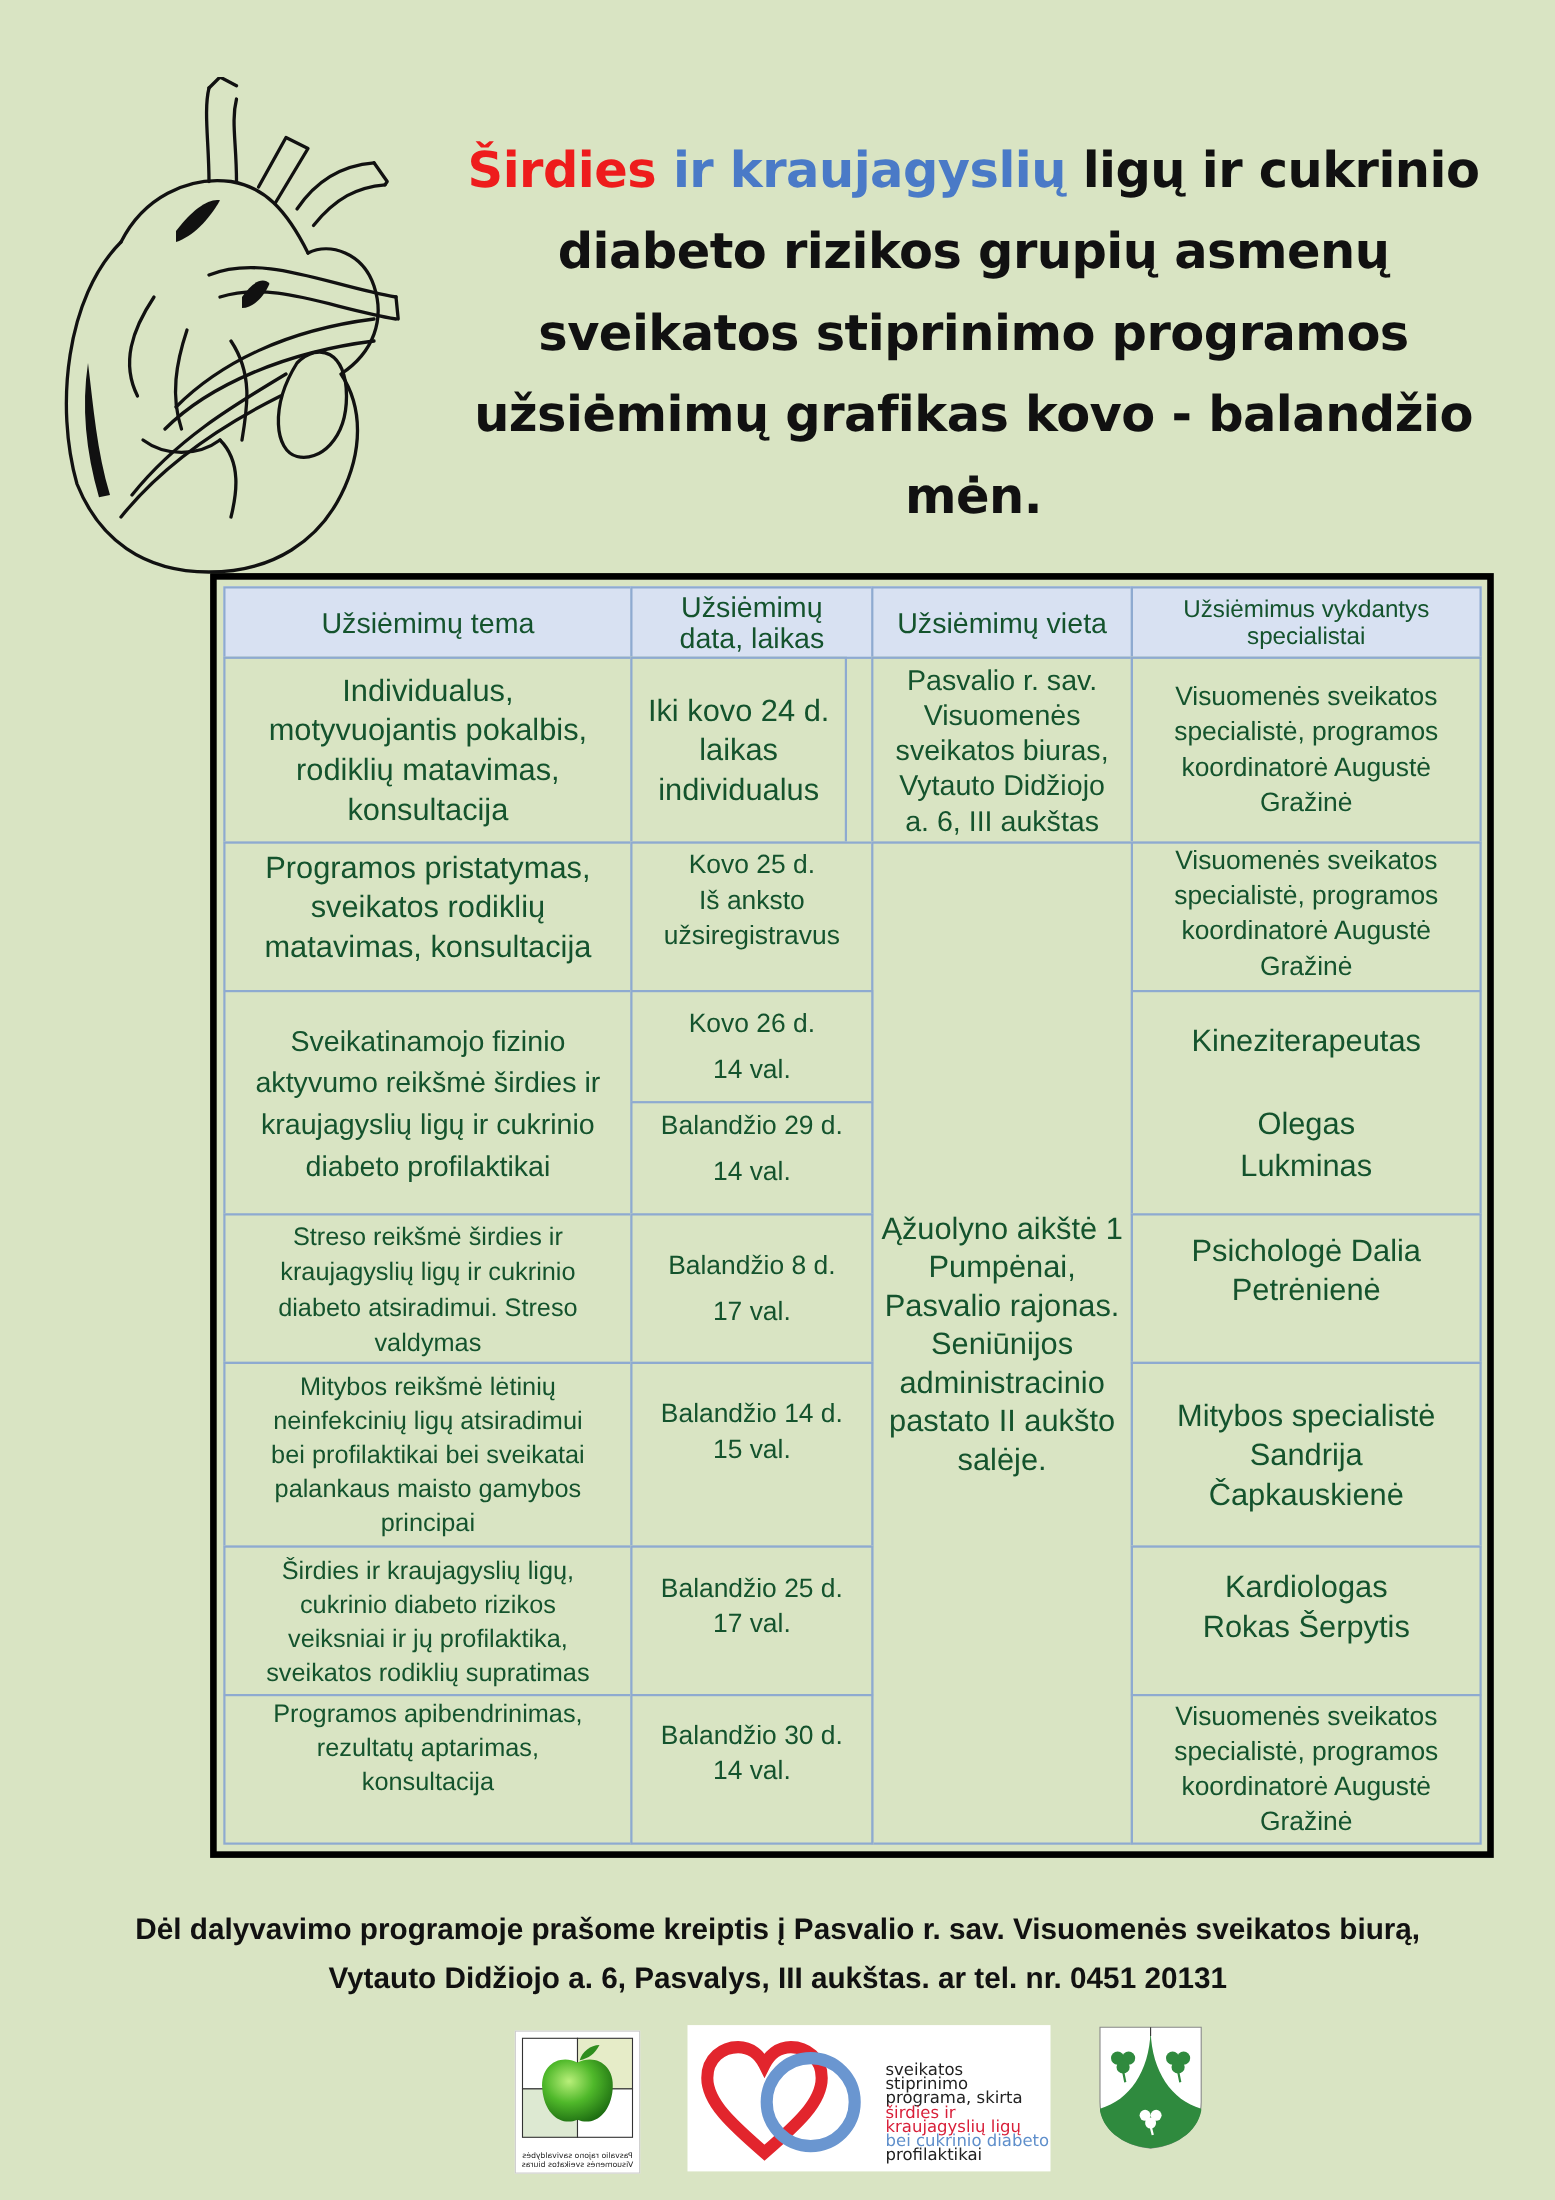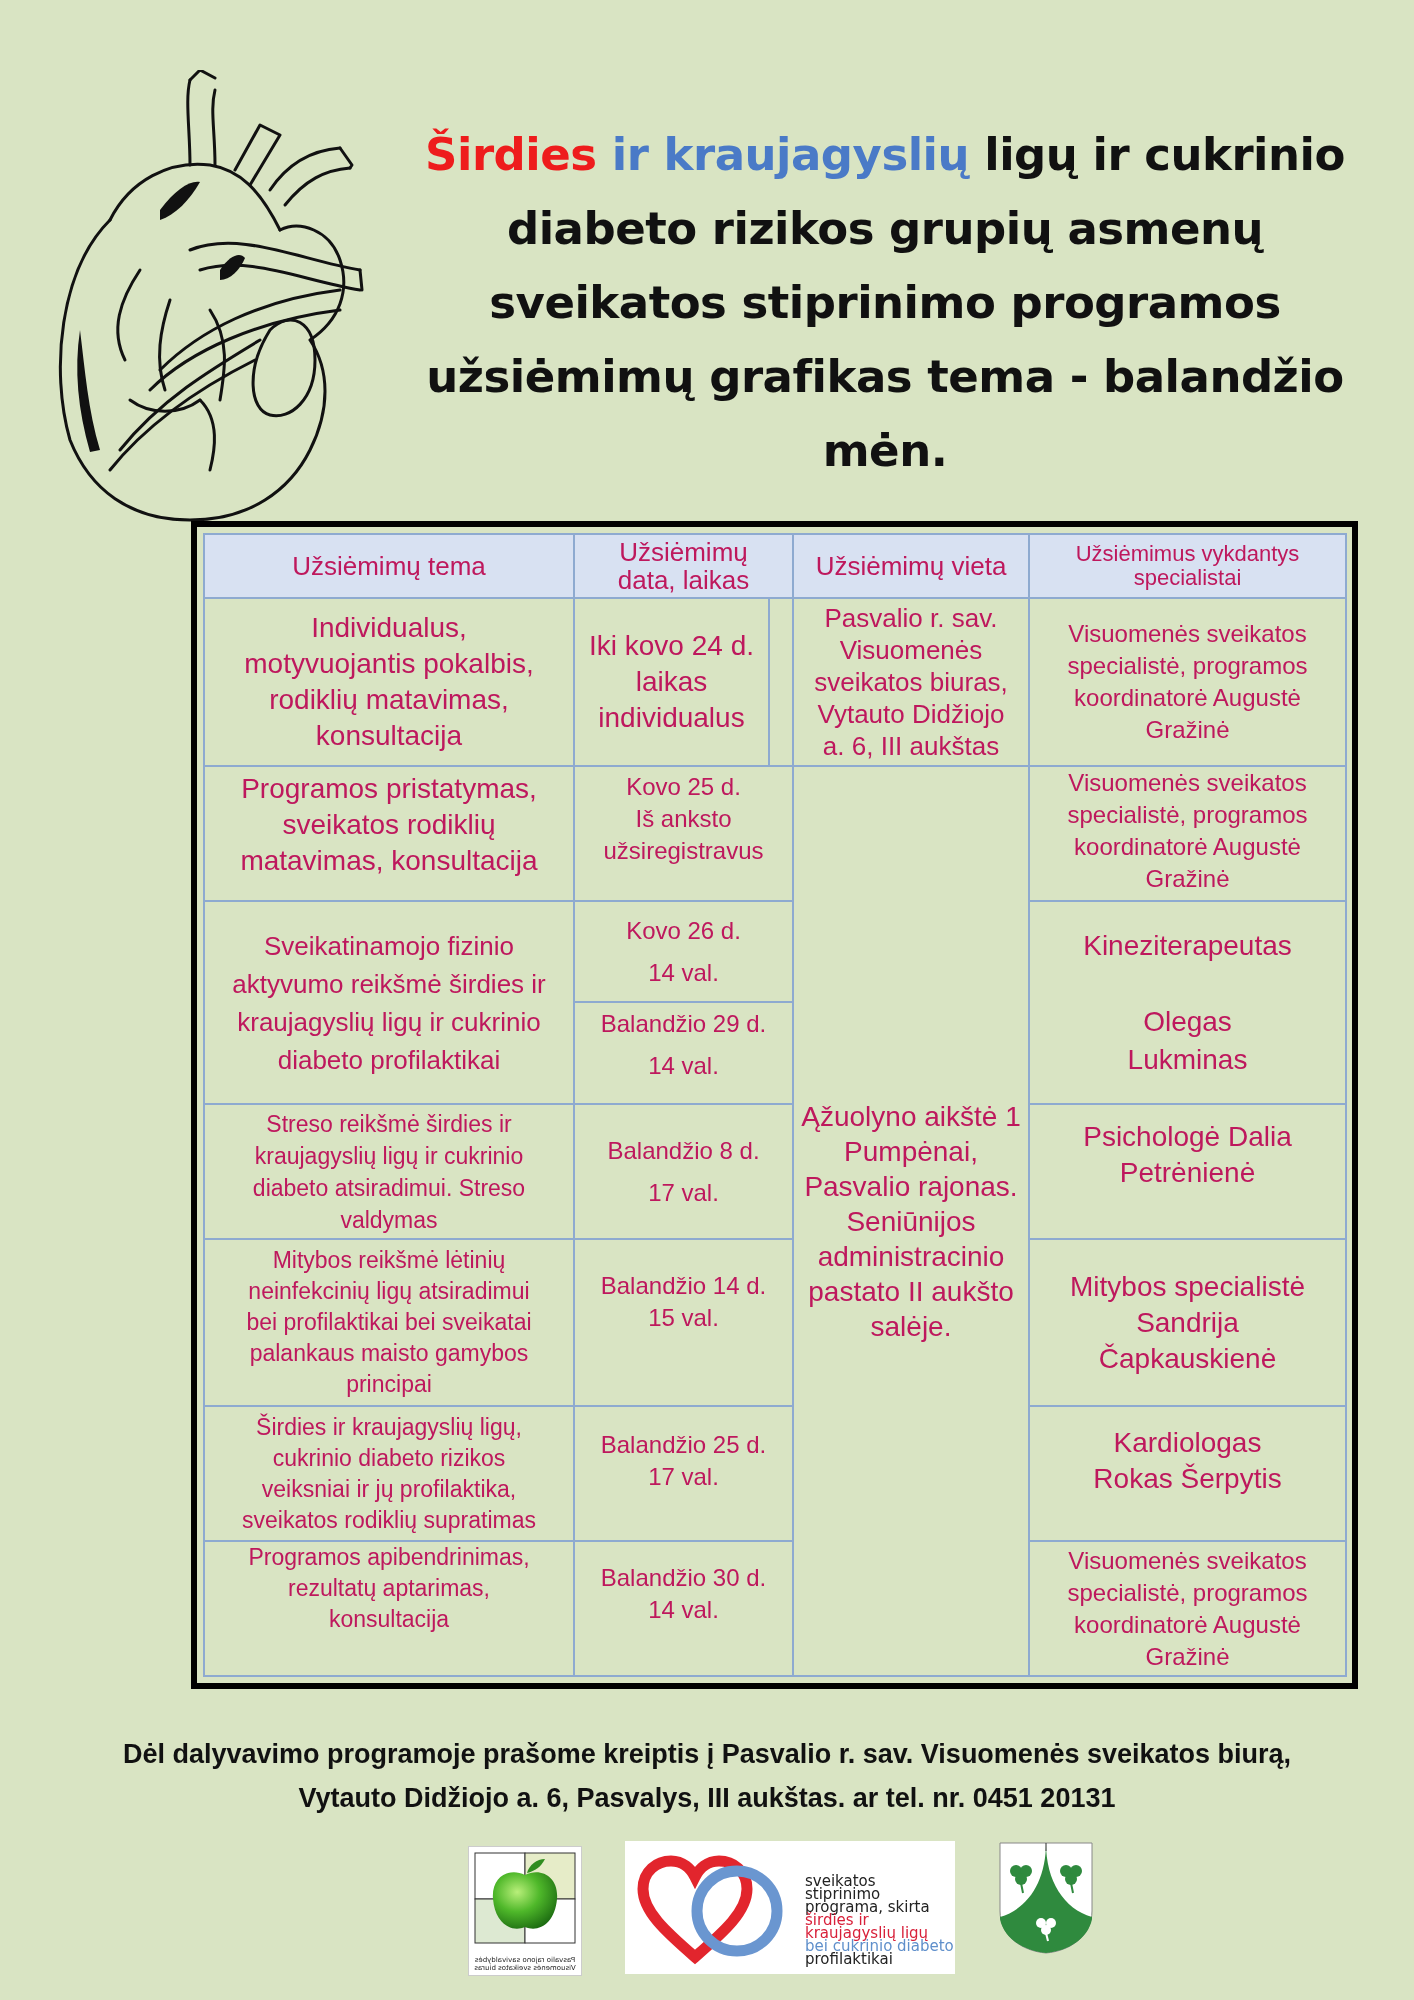--- a/index.html
+++ b/index.html
@@ -24,21 +24,21 @@
   }
   .grid {
     position: absolute; left: 6px; top: 6px;
     width: 1144px; height: 1144px;
   }
   .cell {
     position: absolute; box-sizing: border-box;
     border: 2px solid #8eaad0;
     display: flex; align-items: center; justify-content: center; text-align: center;
     font-family: "Liberation Sans Narrow", "Liberation Sans", sans-serif;
-    color: #be185d; padding: 0 6px;
+    color: #14532d; padding: 0 6px;
     background: #d9e4c3;
   }
   .cell span { display: block; white-space: pre-line; }
   .hdr { background: #d8e1f2; font-size: 26px; line-height: 28px; }
   .hdr.small { font-size: 22px; line-height: 24px; }
   .f27 { font-size: 28px; line-height: 36px; }
   .f25 { font-size: 26px; line-height: 32px; }
   .f24 { font-size: 24px; line-height: 32px; }
   .f23 { font-size: 23px; line-height: 32px; }
   .f22 { font-size: 23px; line-height: 31px; }
@@ -91,21 +91,21 @@
     <path d="M120 140 C135 120 150 110 160 112 C150 130 135 145 120 150 Z"></path>
     <path d="M180 200 C190 185 200 182 205 188 C200 200 190 210 180 210 Z"></path>
     <path d="M40 260 C45 300 48 340 60 380 L50 382 C38 340 34 300 40 260 Z"></path>
   </g>
 </svg>
 
 <div class="title">
   <div><span class="red">Širdies</span> <span class="blue">ir kraujagyslių</span> <span>ligų ir cukrinio</span></div>
   <div>diabeto rizikos grupių asmenų</div>
   <div>sveikatos stiprinimo programos</div>
-  <div>užsiėmimų grafikas tema - balandžio</div>
+  <div>užsiėmimų grafikas kovo - balandžio</div>
   <div>mėn.</div>
 </div>
 
 <div class="table-frame">
   <div class="grid">
 
     <div class="cell hdr" style="left:0;top:0;width:372px;height:66px;">
         <span>Užsiėmimų tema</span>
       </div>
     <div class="cell hdr" style="left:370px;top:0;width:221px;height:66px;">

